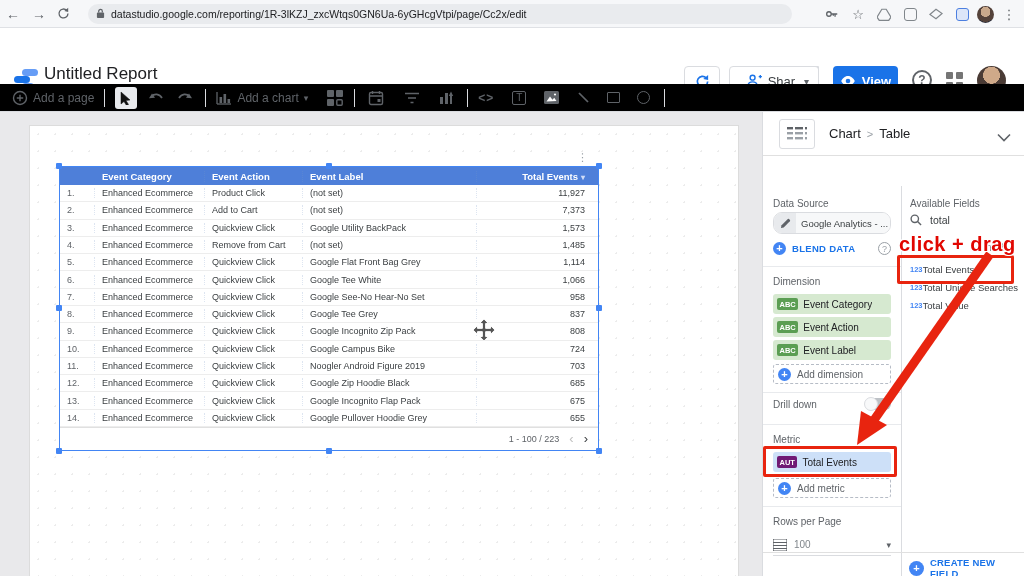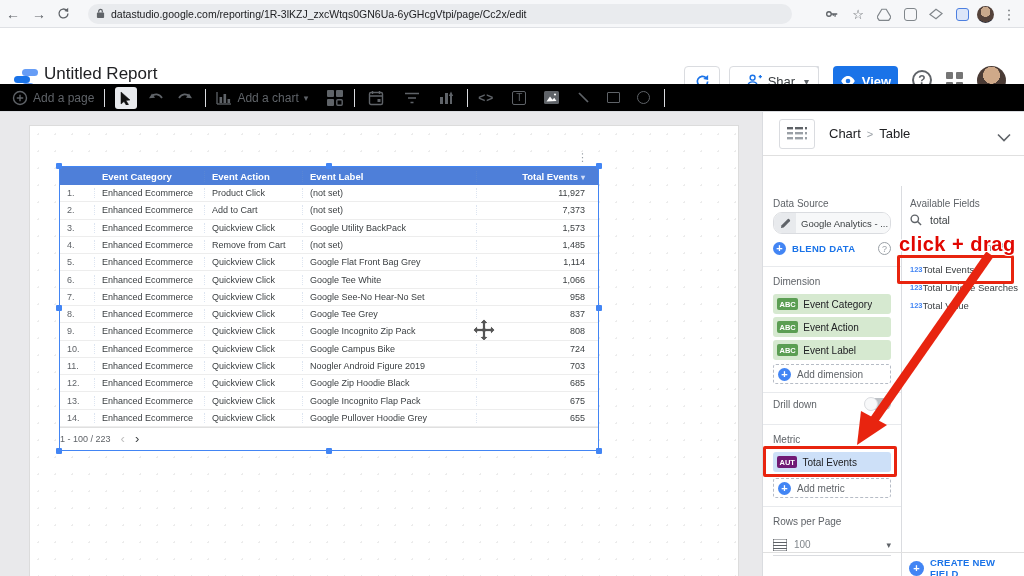--- a/index.html
+++ b/index.html
@@ -68,21 +68,21 @@
   .c0 { width:35px; flex:none; }
   .c1 { width:110px; flex:none; }
   .c2 { width:98px; flex:none; }
   .c3 { width:174px; flex:none; }
   .c4 { width:121px; flex:none; text-align:right; padding-right:13px; border-right:none; }
   #t-body { display:flex; flex-direction:column; height:242px; }
   .t-row { display:flex; flex:1 1 0; align-items:center; border-bottom:1px solid #ededed; }
   .t-row .cell { font-size:9px; color:#3c4043; }
   .t-row .c0 { color:#5f6368; }
   .sort-arrow { font-size:8px; color:#cfdcf7; margin-left:3px; }
-  #t-footer { height:22px; border-top:1px solid #e0e0e0; display:flex; align-items:center; justify-content:flex-start; gap:10px; padding-right:10px; }
+  #t-footer { height:22px; border-top:1px solid #e0e0e0; display:flex; align-items:center; justify-content:flex-end; gap:10px; padding-right:10px; }
   #pagination-text { font-size:9px; color:#5f6368; }
   .pg-arrow { font-size:13px; line-height:1; cursor:pointer; }
   #pg-prev { color:#c0c0c0; }
   #pg-next { color:#3c4043; }
 
   #move-cursor { position:absolute; left:472px; top:318px; }
 
   
   #panel { position:absolute; left:762px; top:112px; width:262px; height:464px; background:#fff; border-left:1px solid #dadce0; }
   #panel-header { position:absolute; left:0; top:0; width:262px; height:44px; border-bottom:1px solid #e0e0e0; display:flex; align-items:center; }

